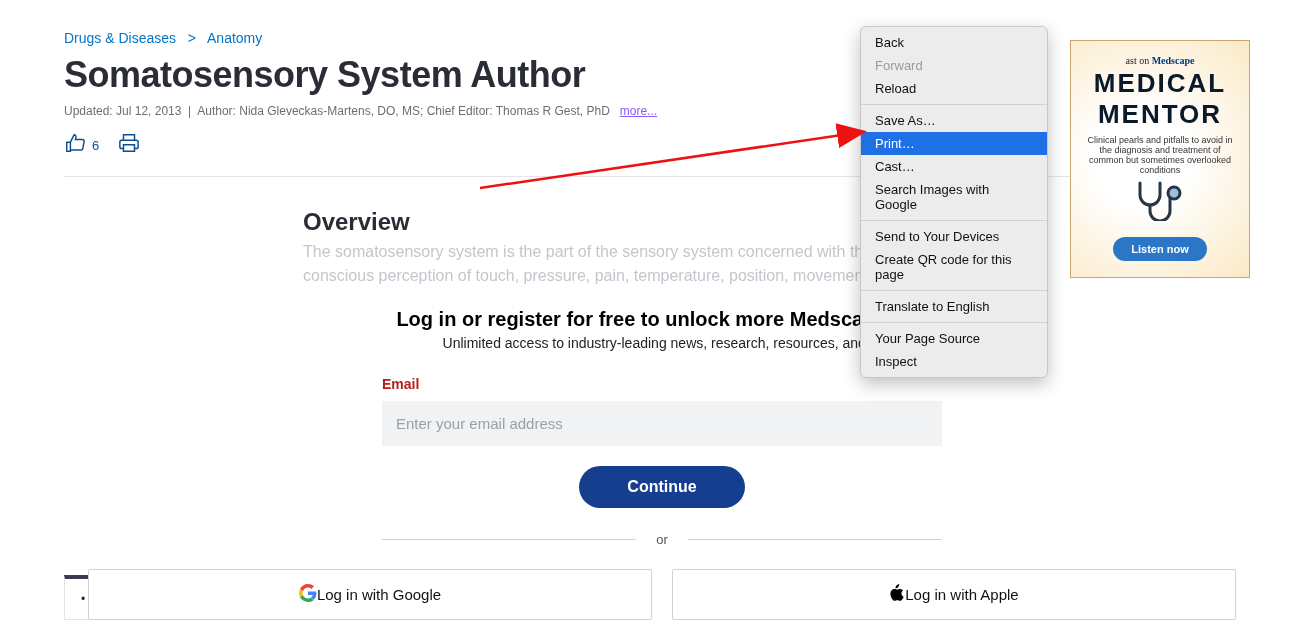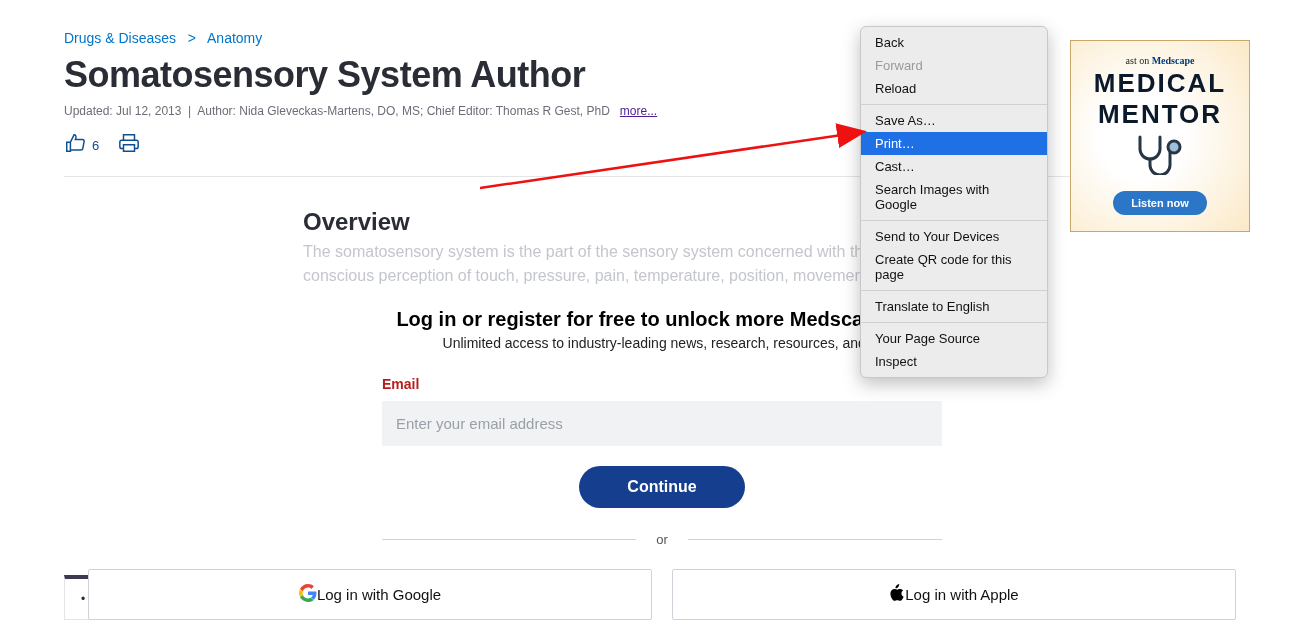--- a/index.html
+++ b/index.html
@@ -6,21 +6,21 @@
   body { font-family: -apple-system, BlinkMacSystemFont, "Segoe UI", Arial, sans-serif; background: #fff; color: #222; width: 1300px; height: 635px; position: relative; overflow: hidden; }
   .page { padding: 30px 64px 0 64px; }
 
   .breadcrumb { font-size: 14px; color: #0075c9; }
   .breadcrumb a { color: #0075c9; text-decoration: none; }
   .breadcrumb .sep { color: #0075c9; margin: 0 4px; }
 
   h1.title { font-size: 36px; font-weight: 600; color: #2b2d36; margin-top: 8px; letter-spacing: -0.5px; }
 
   .meta { font-size: 12px; color: #6b6e78; margin-top: 8px; }
-  .meta .more { color: #4c1d95; }
+  .meta .more { color: #8b5cf6; }
 
   .actions { display: flex; align-items: center; gap: 18px; margin-top: 14px; }
   .like { display: flex; align-items: center; gap: 6px; color: #0e4f8f; font-size: 13px; }
   .icon-stroke { stroke: #0e4f8f; fill: none; stroke-width: 1.6; }
   .print-icon svg { stroke: #0e4f8f; fill: none; stroke-width: 1.6; }
 
   .hr { border: 0; border-top: 1px solid #e3e5e9; margin-top: 18px; }
 
   .body-row { display: flex; margin-top: 31px; gap: 24px; align-items: flex-end; }
   .sidenav { width: 215px; border: 1px solid #e3e5e9; border-top: 4px solid #3b3a50; }
@@ -159,20 +159,21 @@
     </div>
   </div>
 </div>
 
 <div class="ad">
   <div class="top">
     <span>ast on </span><span class="brand">Medscape</span>
   </div>
   <div class="headline">MEDICAL</div>
   <div class="headline">MENTOR</div>
+  <div class="desc">Clinical pearls and pitfalls to avoid in the diagnosis and treatment of common but sometimes overlooked conditions</div>
   <div class="steth">
     <svg width="60" height="40" viewBox="0 0 60 40">
         <path d="M10 2v12a10 10 0 0 0 20 0V2" stroke="#273645" stroke-width="3" fill="none" stroke-linecap="round"></path>
         <path d="M20 24v6a10 10 0 0 0 20 0V16" stroke="#273645" stroke-width="3" fill="none" stroke-linecap="round"></path>
         <circle cx="44" cy="12" r="6" fill="#9fbfd8" stroke="#273645" stroke-width="3"></circle>
       </svg>
   </div>
   <button class="listen">Listen now</button>
 </div>
 

